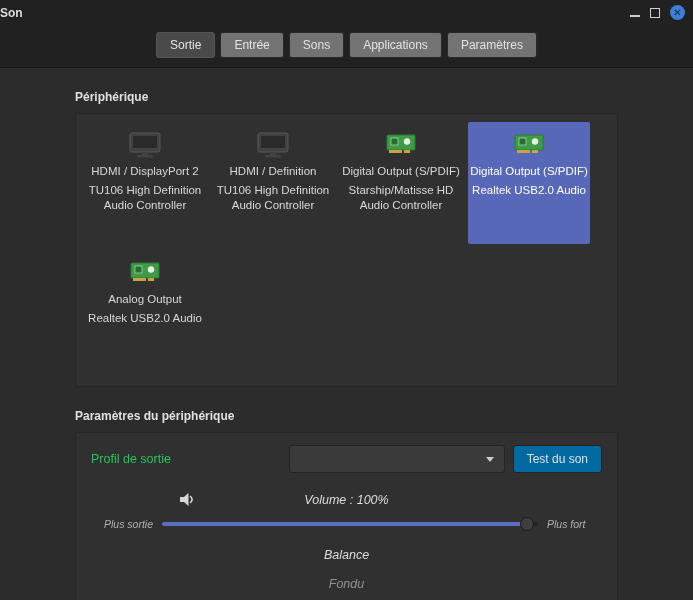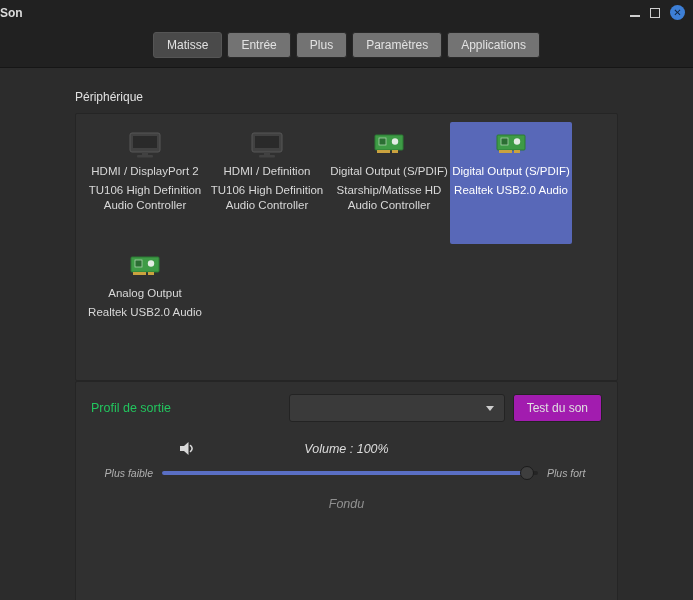--- a/index.html
+++ b/index.html
@@ -22,42 +22,42 @@
   .btn-close{width:15px;height:15px;border-radius:50%;background:#3d7fd6;color:#10233d;
     font-size:10px;line-height:15px;text-align:center;font-weight:bold;}
 
   .tabbar{display:flex;justify-content:center;gap:5px;padding:7px 0 9px 0;}
   .tab{background:#737373;border:1px solid #282828;border-radius:3px;color:#e2e2e2;
     font-size:12px;padding:5px 13px;cursor:default;}
   .tab.active{background:#4a4a4a;border-color:#555;}
 
   
   .content{padding:0 75px;}
-  .section-title{font-weight:normal;font-size:12px;color:#e0e0e0;margin:22px 0 9px 0;}
+  .section-title{font-weight:bold;font-size:12px;color:#e0e0e0;margin:22px 0 9px 0;}
 
   .panel{background:#303030;border:1px solid #252525;border-radius:2px;}
 
   
-  .device-grid{display:flex;flex-wrap:wrap;gap:0;padding:8px 8px 14px 8px;width:524px;}
+  .device-grid{display:flex;flex-wrap:wrap;gap:6px;padding:8px 8px 14px 8px;width:524px;}
   .device{width:118px;min-height:106px;padding:8px 2px;text-align:center;border-radius:2px;
     display:flex;flex-direction:column;align-items:center;}
   .device.selected{background:#5868b8;color:#ffffff;}
   .device-label{font-size:11.5px;line-height:1.3;margin-top:4px;color:inherit;}
   .device-icon{height:30px;display:flex;align-items:flex-end;justify-content:center;}
 
   
   .settings{padding:12px 15px 20px 15px;height:210px;}
   .profile-row{display:flex;align-items:center;}
   .profile-label{font-size:12.5px;color:#22c55e;flex:0 0 auto;}
   .combo{margin-left:auto;width:214px;height:26px;background:#3a3a3a;border:1px solid #232323;
     border-radius:3px;display:flex;align-items:center;position:relative;}
   .combo-value{flex:1;font-size:12px;color:#ddd;padding-left:8px;}
   .combo-arrow{width:0;height:0;border-left:4.5px solid transparent;border-right:4.5px solid transparent;
     border-top:5px solid #cccccc;margin-right:10px;}
-  .test-btn{margin-left:8px;background:#a21caf;border:1px solid #232323;border-radius:3px;
+  .test-btn{margin-left:8px;background:#0369a1;border:1px solid #232323;border-radius:3px;
     color:#e0e0e0;font-size:12px;padding:6px 13px;}
 
   .center-label{text-align:center;font-size:12.5px;color:#dddddd;font-style:italic;}
   .vol-header{position:relative;margin-top:20px;}
   .speaker{position:absolute;left:88px;top:-1px;}
 
   .slider-row{display:flex;align-items:center;margin-top:9px;}
   .end-label{font-size:10.5px;font-style:italic;color:#b0b0b0;}
   .end-label.left{width:62px;text-align:right;padding-right:9px;}
   .end-label.right{width:55px;text-align:left;padding-left:9px;}
@@ -80,25 +80,25 @@
   <div class="header">
     <div class="titlebar">
       <div class="title">Son</div>
       <div class="win-controls">
         <div class="btn-min"></div>
         <div class="btn-max"></div>
         <div class="btn-close">✕</div>
       </div>
     </div>
     <div class="tabbar">
-      <div class="tab active">Matisse</div>
+      <div class="tab active">Sortie</div>
       <div class="tab">Entrée</div>
-      <div class="tab">Plus</div>
+      <div class="tab">Sons</div>
+      <div class="tab">Applications</div>
       <div class="tab">Paramètres</div>
-      <div class="tab">Applications</div>
     </div>
   </div>
 
   <div class="content">
 
     <div class="section-title">Périphérique</div>
     <div class="panel">
       <div class="device-grid">
 
         <div class="device">
@@ -165,20 +165,21 @@
                 <rect x="23" y="20" width="6" height="3" fill="#caa23f"></rect>
               </svg>
           </div>
           <div class="device-label">Analog Output</div>
           <div class="device-label">Realtek USB2.0 Audio</div>
         </div>
 
       </div>
     </div>
 
+    <div class="section-title">Paramètres du périphérique</div>
     <div class="panel settings">
 
       <div class="profile-row">
         <div class="profile-label">Profil de sortie</div>
         <div class="combo">
           <div class="combo-value"></div>
           <div class="combo-arrow"></div>
         </div>
         <div class="test-btn">Test du son</div>
       </div>
@@ -186,31 +187,32 @@
       <div class="vol-header">
         <span class="speaker">
           <svg width="17" height="15" viewBox="0 0 17 15">
               <polygon points="1,5 5,5 9.5,1 9.5,14 5,10 1,10" fill="#d8d8d8"></polygon>
               <path d="M11.5 4.5 q3.2 3 0 6" stroke="#d8d8d8" fill="none" stroke-width="1.6" stroke-linecap="round"></path>
             </svg>
         </span>
         <div class="center-label">Volume : 100%</div>
       </div>
       <div class="slider-row">
-        <div class="end-label left">Plus faible</div>
+        <div class="end-label left">Plus sortie</div>
         <div class="slider">
           <div class="track">
               <div class="fill" style="width:97%;"></div>
             </div>
           <div class="handle" style="left:97%;"></div>
         </div>
         <div class="end-label right">Plus fort</div>
       </div>
 
       <div class="balance-block">
+        <div class="center-label">Balance</div>
       </div>
 
       <div class="fade-block">
         <div class="center-label">Fondu</div>
 
       </div>
 
     </div>
   </div>
 </div>

